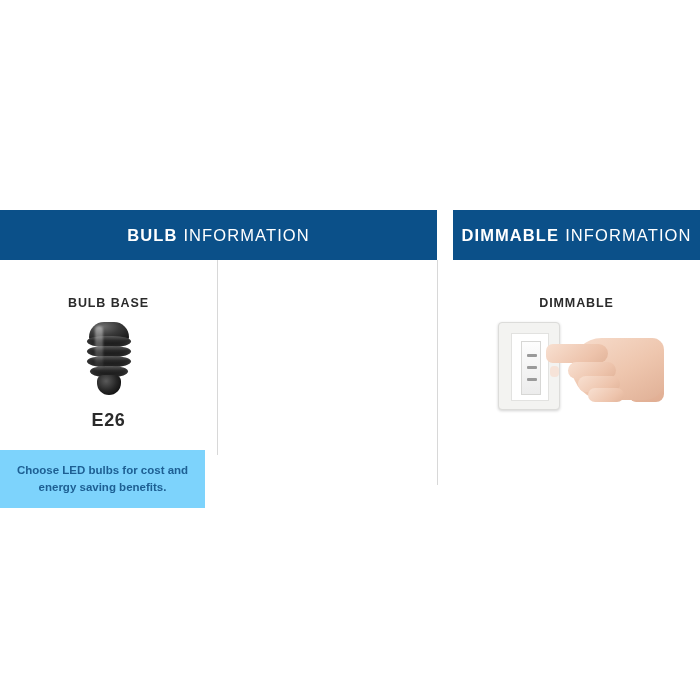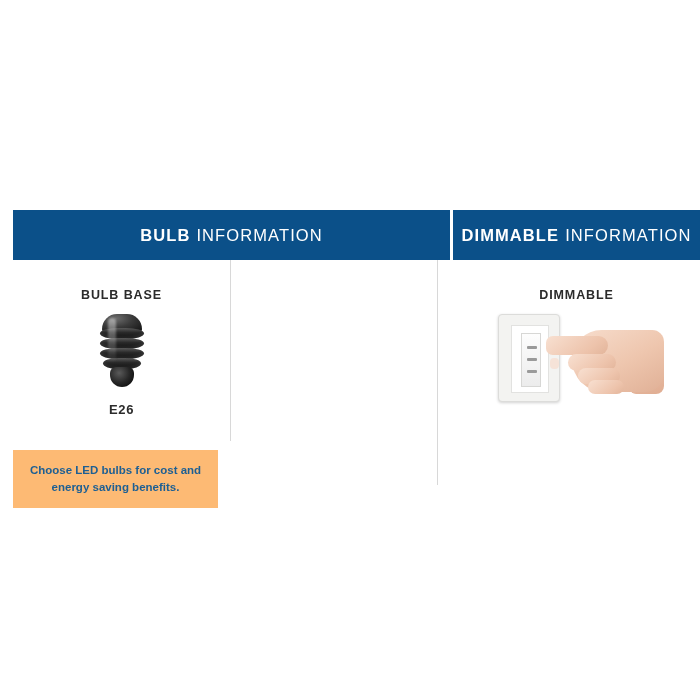--- a/index.html
+++ b/index.html
@@ -22,21 +22,21 @@
     top: 0;
     width: 700px;
     height: 700px;
   }
 
   
   .panel {
     position: absolute;
     top: 210px;
   }
-  .panel-left  { left: 13px;   width: 437px; }
+  .panel-left  { left: 0px;   width: 437px; }
   .panel-right { left: 453px; width: 247px; }
 
   .panel-header {
     background: #0b5089;
     height: 50px;
     display: flex;
     align-items: center;
     justify-content: center;
     color: #ffffff;
     letter-spacing: 0.5px;
@@ -53,21 +53,21 @@
     margin-left: 6px;
   }
 
   
   .cols {
     display: flex;
     width: 100%;
   }
   .col {
     box-sizing: border-box;
-    padding-top: 28px;
+    padding-top: 36px;
     text-align: center;
   }
   .col-left  { width: 218px; border-right: 1px solid #d8d8d8; }
   .col-right { width: 219px; }
 
   .col-right-divider-fix {
     
     position: absolute;
     left: 437px;
     top: 260px;
@@ -86,21 +86,21 @@
 
   .art {
     height: 88px;
     display: flex;
     align-items: center;
     justify-content: center;
     margin: 4px 0 6px 0;
   }
 
   .item-name {
-    font-size: 13px;
+    font-size: 18px;
     font-weight: bold;
     letter-spacing: 0.6px;
     margin-bottom: 24px;
   }
 
   .desc {
     font-size: 11.5px;
     line-height: 1.45;
     color: #3a3a3a;
     margin: 0 auto;
@@ -109,21 +109,21 @@
 
   .desc-wide { width: 196px; }
   .desc-dim  { width: 196px; }
 
   
   .tip {
     position: absolute;
     left: 0px;
     top: 240px;
     width: 205px;
-    background: #fdba74;
+    background: #7dd3fc;
     color: #1d5f93;
     font-size: 11.5px;
     line-height: 1.45;
     text-align: center;
     padding: 12px 6px 13px 6px;
     box-sizing: border-box;
     font-weight: bold;
   }
 
   

